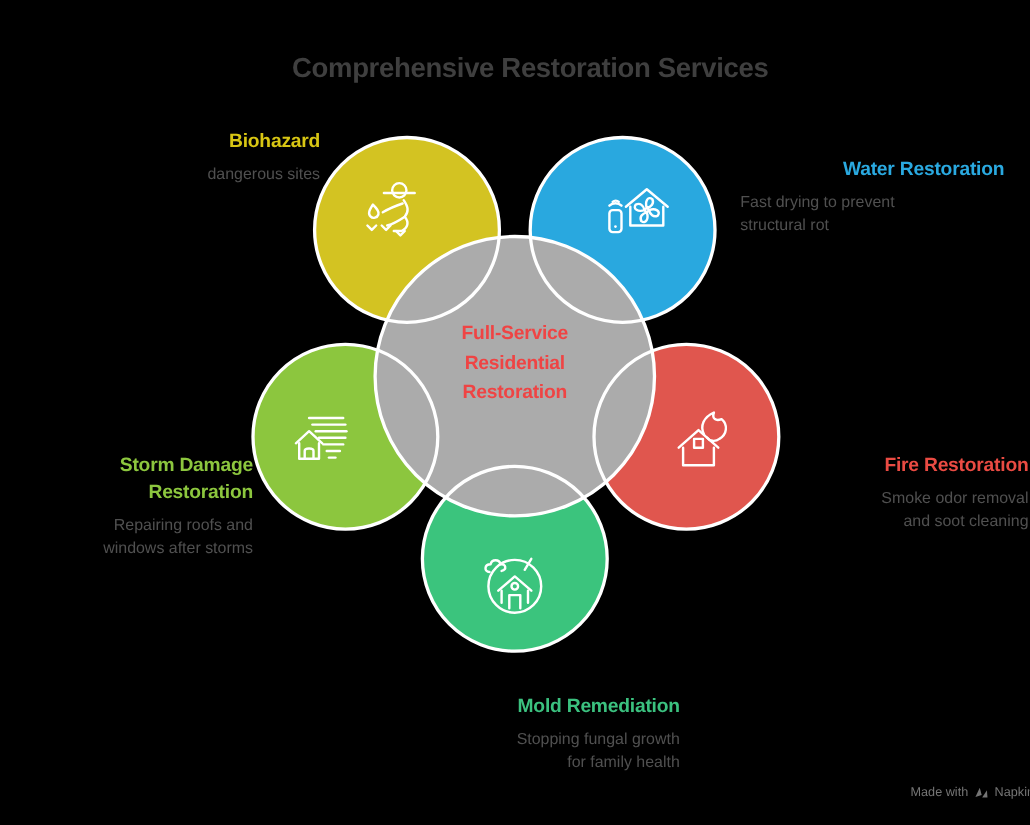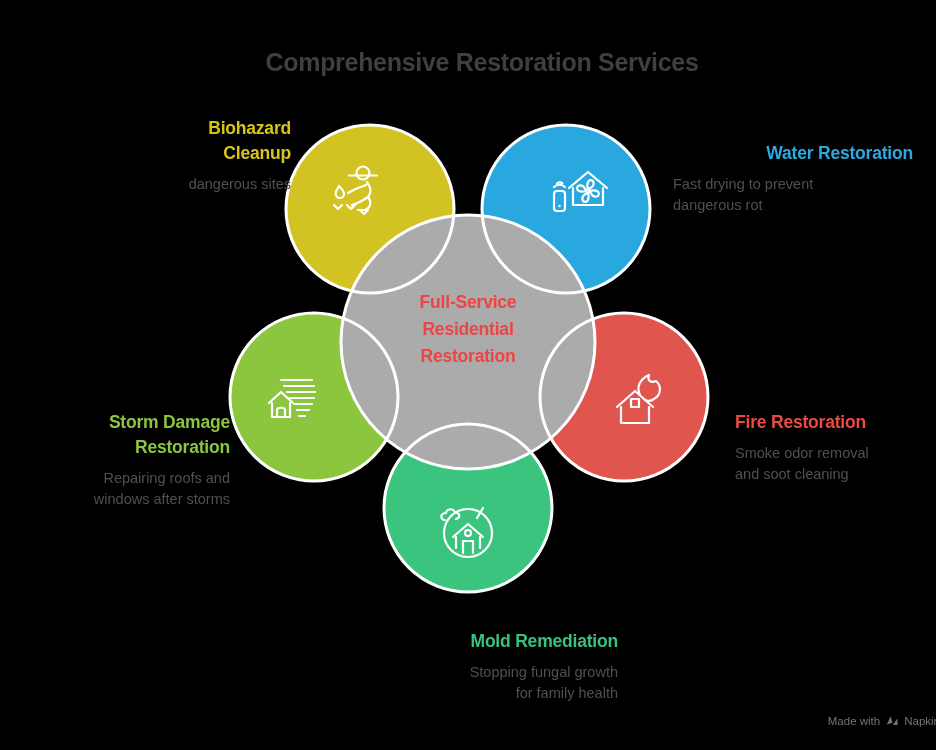--- a/index.html
+++ b/index.html
@@ -17,21 +17,21 @@
   #icon-water     { left:542px; top:157px; }
   #icon-storm     { left:260px; top:368px; }
   #icon-fire      { left:604px; top:368px; }
   #icon-mold      { left:432px; top:497px; }
   .svc { position:absolute; }
   .svc-title { font-size:17.5px; font-weight:700; line-height:25px; letter-spacing:-0.2px; }
   .svc-desc  { margin-top:8px; font-size:14.5px; line-height:21px; color:#505050; }
   #svc-biohazard { right:673px; top:116px; text-align:right; width:220px; }
   #svc-water     { left:673px;  top:141px; text-align:left;  width:240px; }
   #svc-storm     { right:734px; top:397px; text-align:right; width:200px;margin-top:13px; }
-  #svc-fire      { left:735px;  top:410px; text-align:left;  width:200px; }
+  #svc-fire      { left:735px;  top:410px; text-align:right;  width:200px; }
   #svc-mold      { left:318px;  top:629px; text-align:right; width:300px; }
   .center-label {
     position:absolute; left:358px; top:289px; width:220px; text-align:center;
     color:#ef4444; font-weight:700; font-size:17.5px; line-height:27px; letter-spacing:-0.2px;
   }
   .footer {
     position:absolute; right:24px; bottom:22px; display:flex; align-items:center;
     gap:5px; color:#757575; font-size:11.5px;
   }
   .footer .logo { display:inline-block; }
@@ -116,34 +116,33 @@
     <path d="M21,40 L36,27 L51,40"></path>
     <path d="M24,40 L24,51"></path>
     <path d="M48,40 L48,51"></path>
     <path d="M31,56 L31,44 L41,44 L41,56"></path>
     <circle cx="36" cy="36" r="3"></circle>
   </svg>
 
   <div id="svc-biohazard" class="svc">
     <div class="svc-title" style="color: rgb(216, 198, 19);">
       <div>Biohazard</div>
-      <div>Cleanup</div>
     </div>
     <div class="svc-desc">
       <div>dangerous sites</div>
     </div>
   </div>
 
   <div id="svc-water" class="svc">
     <div class="svc-title" style="color: rgb(42, 169, 224); text-align: right;">
       <div>Water Restoration</div>
     </div>
     <div class="svc-desc">
       <div>Fast drying to prevent</div>
-      <div>dangerous rot</div>
+      <div>structural rot</div>
     </div>
   </div>
 
   <div id="svc-storm" class="svc">
     <div class="svc-title" style="color: rgb(140, 198, 62);">
       <div>Storm Damage</div>
       <div>Restoration</div>
     </div>
     <div class="svc-desc">
       <div>Repairing roofs and</div>

